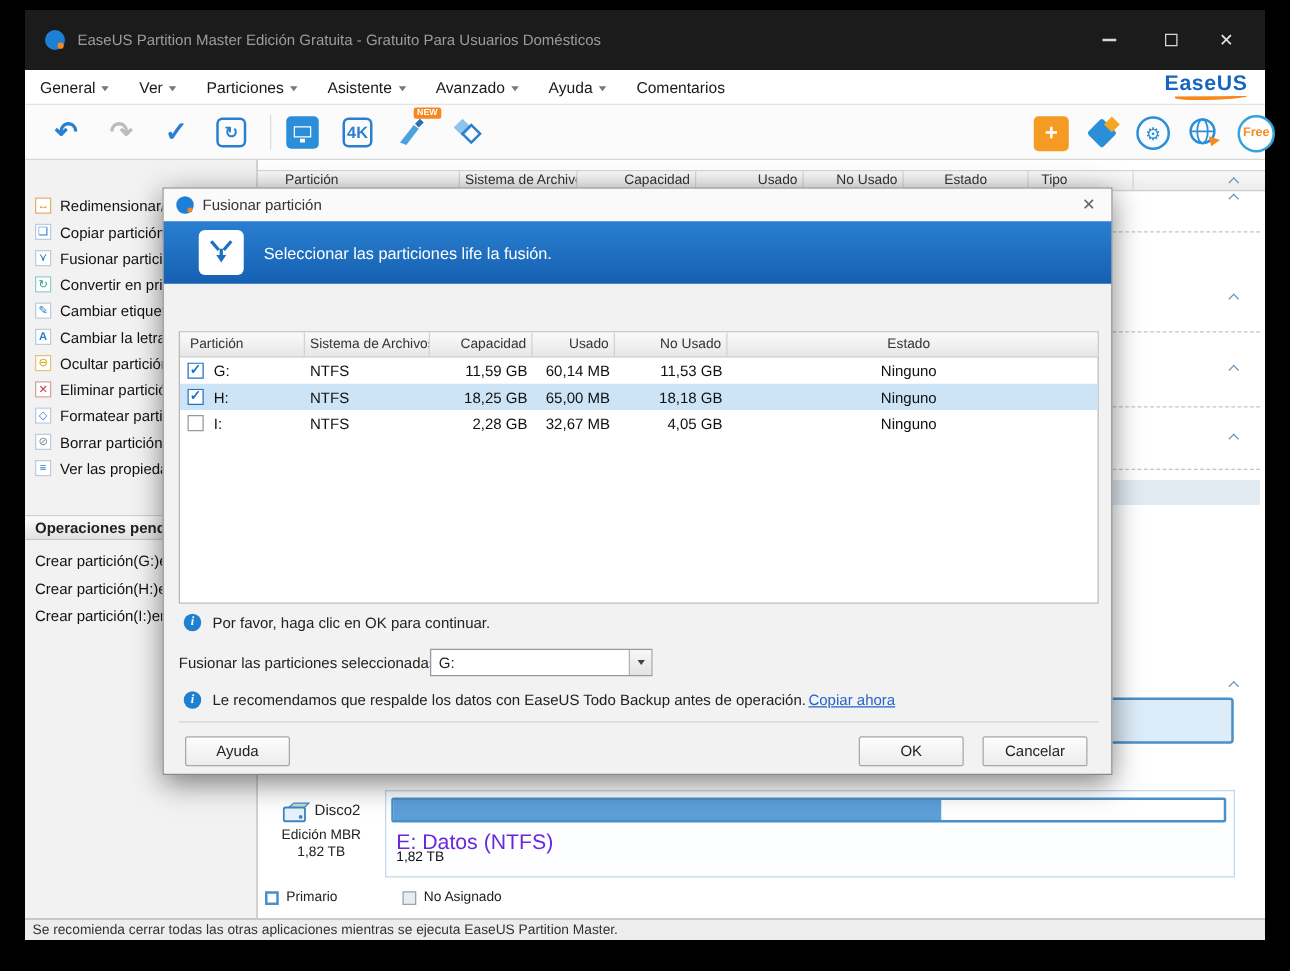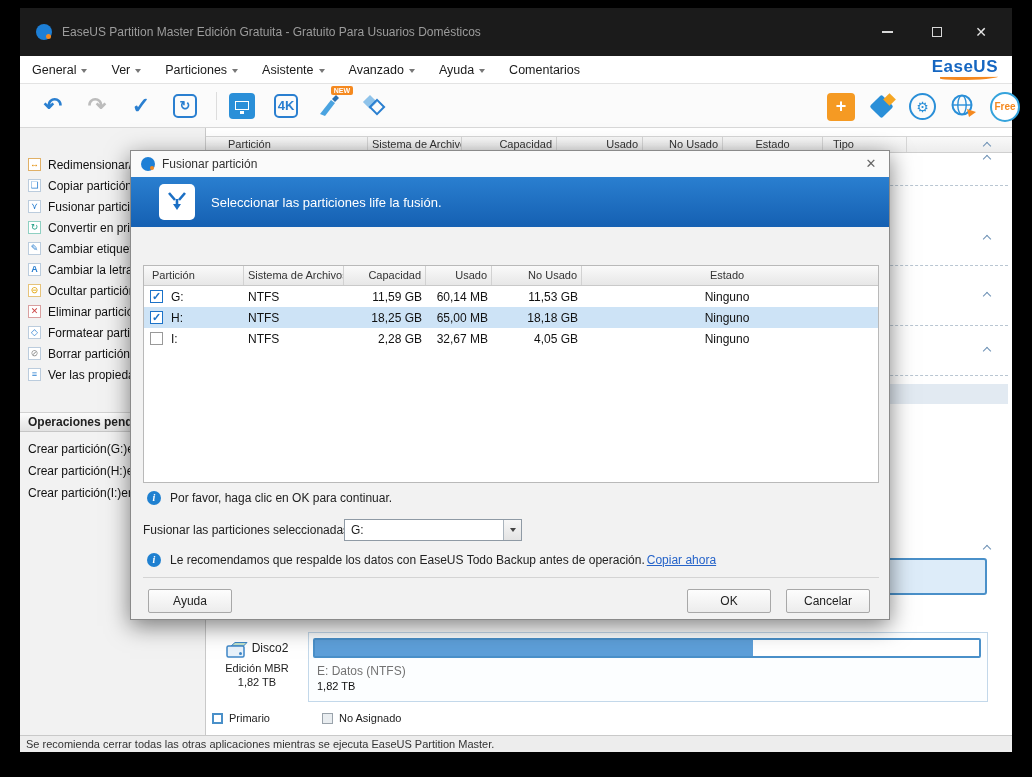--- a/index.html
+++ b/index.html
@@ -55,21 +55,21 @@
 #main-header{position:absolute;left:0;top:8px;width:806px;height:17px;background:linear-gradient(#f9f9f9,#ececec);border-top:1px solid #d6d6d6;border-bottom:1px solid #cfcfcf;display:flex;font-size:11px;color:#333}
 .mh{border-right:1px solid #d6d6d6;height:15px;line-height:15px;white-space:nowrap;overflow:hidden}
 .dash{position:absolute;left:0;width:802px;border-top:1px dashed #b9c6d2}
 .band{position:absolute;left:0;width:802px;height:20px;background:#e2eaf2}
 .disk1-bar{position:absolute;left:104px;top:430px;width:677px;height:37px;border:2px solid #4a90c9;border-radius:3px;background:#ddecf9}
 #disk2-left{position:absolute;left:0;top:504px;width:102px;height:70px;padding-top:9px;text-align:center;font-size:11px;color:#222}
 #disk2-left .nm{display:flex;align-items:flex-start;justify-content:center;gap:4px;font-size:12px}
 #disk2-panel{position:absolute;left:102px;top:504px;width:680px;height:70px;border:1px solid #c3d8ea;background:#fcfeff}
 #disk2-bar{position:absolute;left:4px;top:5px;width:668px;height:20px;border:2px solid #4a90c9;border-radius:2px;background:#fff}
 #disk2-fill{height:100%;width:66%;background:#5d9fd9}
-#disk2-label{position:absolute;left:8px;top:31px;font-size:12px;color:#737373}
+#disk2-label{position:absolute;left:8px;top:31px;font-size:17px;color:#6d28d9}
 #disk2-size{position:absolute;left:8px;top:47px;font-size:11px;color:#111}
 .legend-item{position:absolute;top:584px;display:flex;align-items:center;gap:6px;font-size:11px;color:#222}
 .lg-sq{width:11px;height:11px;border:2px solid #4a90c9;background:#fff}
 .lg-sq.gray{border:1px solid #9aa3ab;background:#e9edf0}
 
 #statusbar{left:20px;top:735px;width:992px;height:17px;background:#ededed;border-top:1px solid #c9c9c9;font-size:11px;color:#333;line-height:16px;padding-left:6px;white-space:nowrap}
 
 #dialog{left:130px;top:150px;width:760px;height:470px;background:#f2f2f2;border:1px solid #8a8a8a;box-shadow:0 6px 22px rgba(0,0,0,.5);z-index:20}
 #dlg-titlebar{position:absolute;left:0;top:0;width:758px;height:26px;background:#fafafa;display:flex;align-items:center;padding-left:10px;gap:7px;font-size:12px;color:#333}
 #dlg-icon{width:14px;height:14px;border-radius:50%;background:#1d7fd6;position:relative;flex:none}

